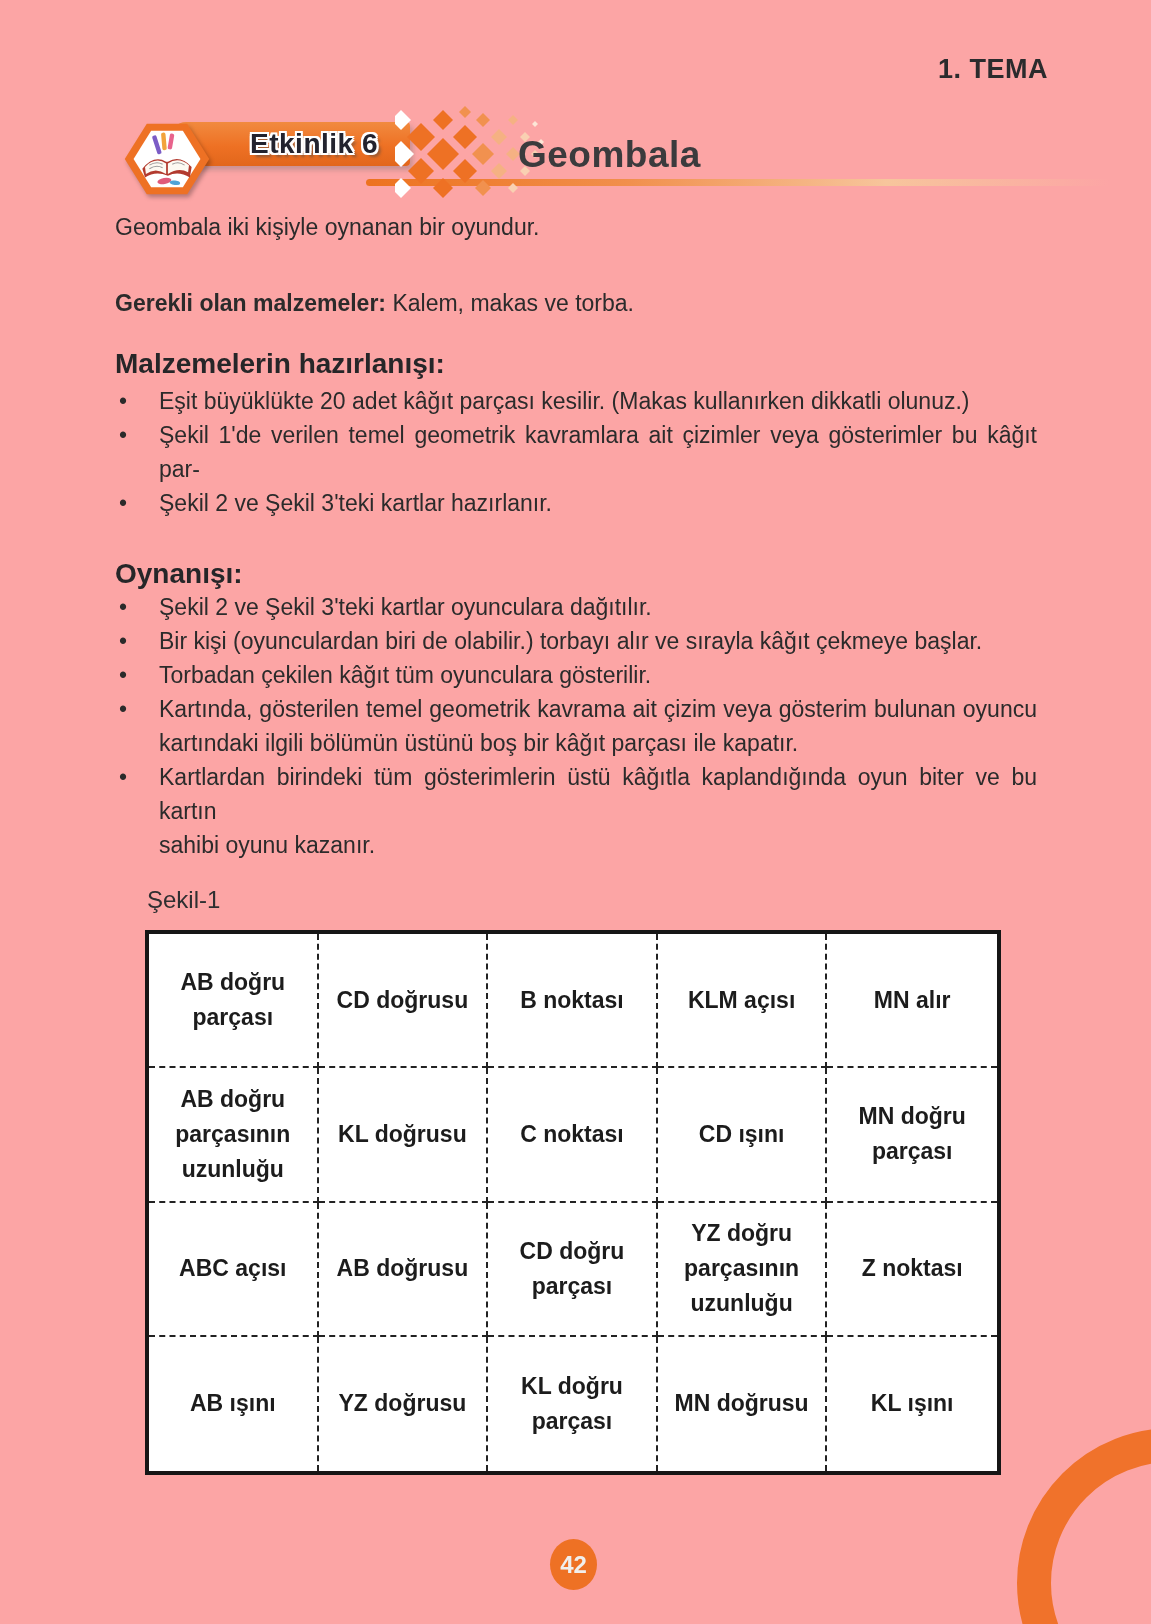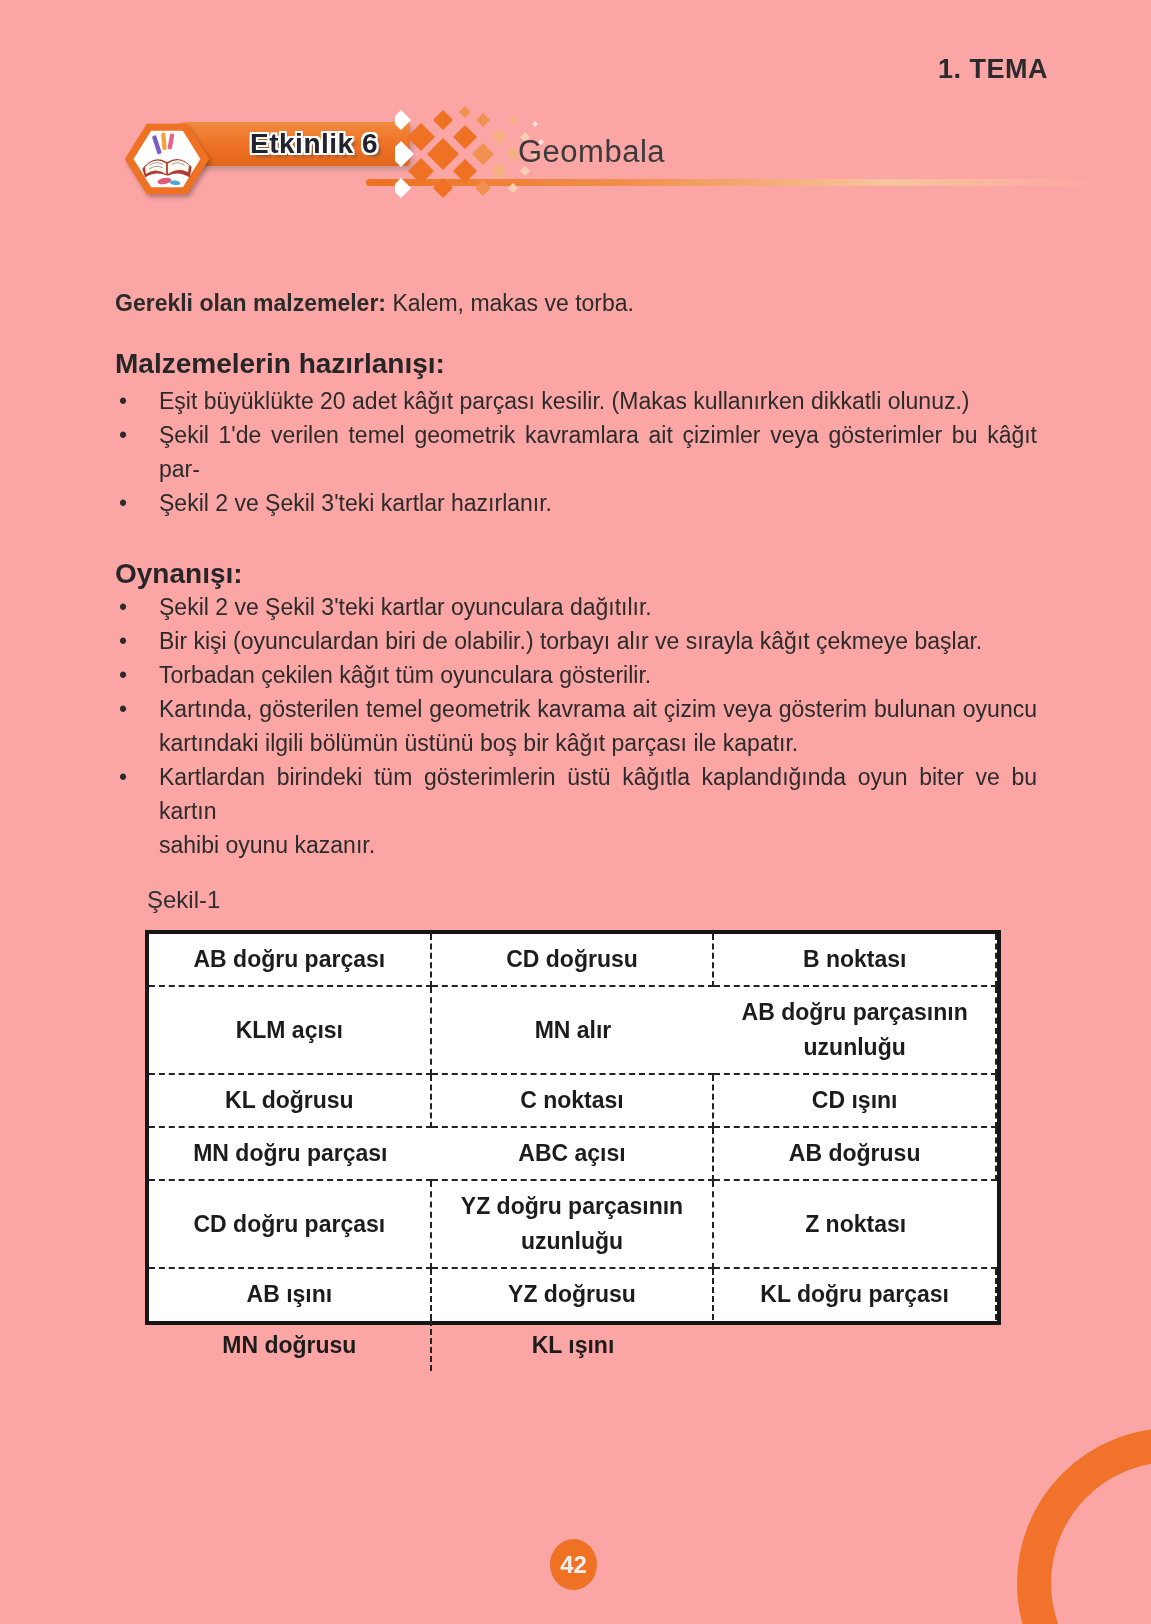--- a/index.html
+++ b/index.html
@@ -33,21 +33,21 @@
     text-shadow:
       -2px -2px 0 #fff, 2px -2px 0 #fff,-2px 2px 0 #fff, 2px 2px 0 #fff,
        0 -2px 0 #fff, 0 2px 0 #fff,-2px 0 0 #fff, 2px 0 0 #fff,
        4px 4px 3px rgba(70,70,70,.55);
   }
   .diamonds{position:absolute;left:395px;top:104px;width:150px;height:100px;z-index:2;}
   .badge{position:absolute;left:123px;top:119px;width:88px;height:80px;z-index:3;
          filter:drop-shadow(2px 3px 2px rgba(0,0,0,.28));}
   .banner-title{
     position:absolute;left:518px;top:134px;z-index:2;
-    font-size:31px;font-weight:normal;color:#3b3b3d;letter-spacing:.5px;
+    font-size:37px;font-weight:bold;color:#3b3b3d;letter-spacing:.5px;
   }
   .banner-line{
     position:absolute;left:366px;top:179px;width:744px;height:7px;z-index:0;
     border-radius:4px;
     background:linear-gradient(90deg,#ed721f 0%,#f18f4c 35%,#f7c59c 70%,rgba(255,255,255,0) 100%);
   }
   
   .text-block{position:absolute;left:115px;width:922px;font-size:23px;color:#2b2b2b;}
   .intro{top:214px;}
   .materials{top:290px;}
@@ -58,24 +58,24 @@
   .bullet-list{position:absolute;left:115px;width:922px;list-style:none;margin:0;padding:0;}
   .prep-list{top:384px;}
   .game-list{top:590px;}
   .bullet-list li{position:relative;padding-left:44px;}
   .bullet-marker{position:absolute;left:4px;top:0;line-height:34px;font-size:23px;color:#2b2b2b;}
   .bullet-text .line{line-height:34px;font-size:23px;color:#2b2b2b;}
   .bullet-text .line.j{text-align:justify;text-align-last:justify;}
   
   .figure-label{position:absolute;left:147px;top:886px;font-size:24px;color:#2f2f31;text-align:right;}
   .sekil-table{
-    position:absolute;left:145px;top:930px;width:856px;height:395px;
+    position:absolute;left:145px;top:930px;width:856px;height:545px;
     border:4px solid #161616;box-sizing:border-box;background:#fff;
     display:grid;
-    grid-template-columns:repeat(3,1fr);
+    grid-template-columns:repeat(5,1fr);
     grid-template-rows:repeat(4,1fr);
   }
   .sekil-table .cell{
     display:flex;align-items:center;justify-content:center;
     text-align:center;padding:8px 10px;box-sizing:border-box;
     font-size:23px;font-weight:bold;color:#1c1c1c;line-height:35px;
     border-right:2px dashed #222;border-bottom:2px dashed #222;
   }
   .sekil-table .cell:nth-child(5n){border-right:none;}
   .sekil-table .cell:nth-child(n+16){border-bottom:none;}
@@ -145,20 +145,21 @@
       <path d="M75,52 Q63,42 51,50 L51,62 Q63,54 74,60 Z" fill="#fdf9f1"></path>
       <path d="M30,52 Q38,47 45,51 M30,56 Q38,51 45,55 M56,51 Q63,47 70,52" stroke="#9a9a9a" stroke-width="1.2" fill="none"></path>
       <ellipse cx="47" cy="70" rx="8" ry="3.5" fill="#e05a7a" transform="rotate(-10 47 70)"></ellipse>
       <ellipse cx="59" cy="72" rx="6" ry="2.5" fill="#4fa3d8" transform="rotate(8 59 72)"></ellipse>
     </g>
   </svg>
 
   <div class="banner-title">Geombala</div>
   <div class="banner-line"></div>
 
+  <div class="text-block intro">Geombala iki kişiyle oynanan bir oyundur.</div>
 
   <div class="text-block materials"><span class="bold">Gerekli olan malzemeler:</span><span> Kalem, makas ve torba.</span></div>
 
   <div class="section-heading prep-heading">Malzemelerin hazırlanışı:</div>
   <ul class="bullet-list prep-list">
     <li>
       <span class="bullet-marker">•</span>
       <div class="bullet-text">
           <div class="line">Eşit büyüklükte 20 adet kâğıt parçası kesilir. (Makas kullanırken dikkatli olunuz.)</div>
         </div>

